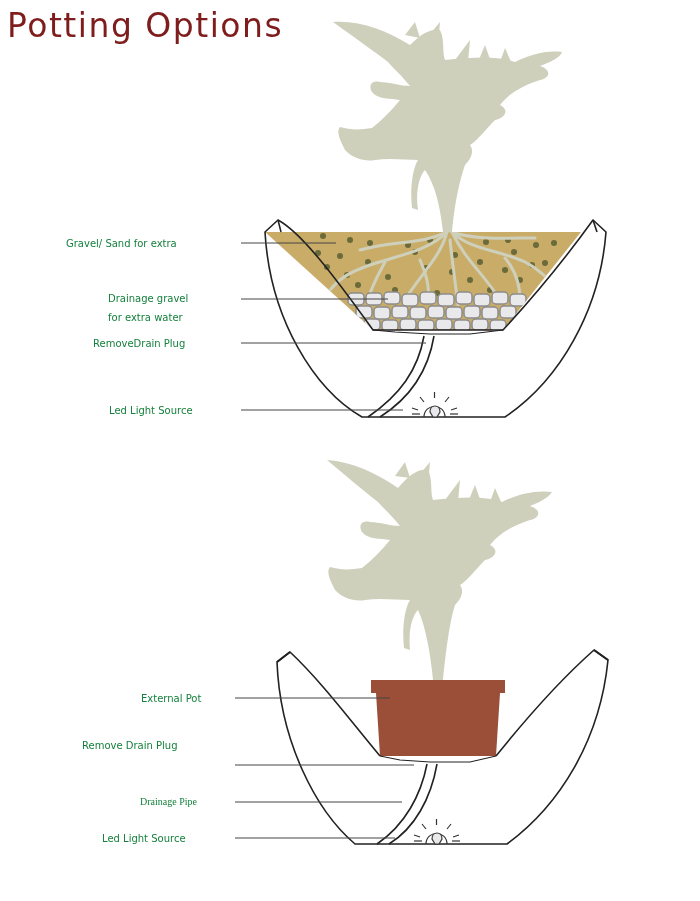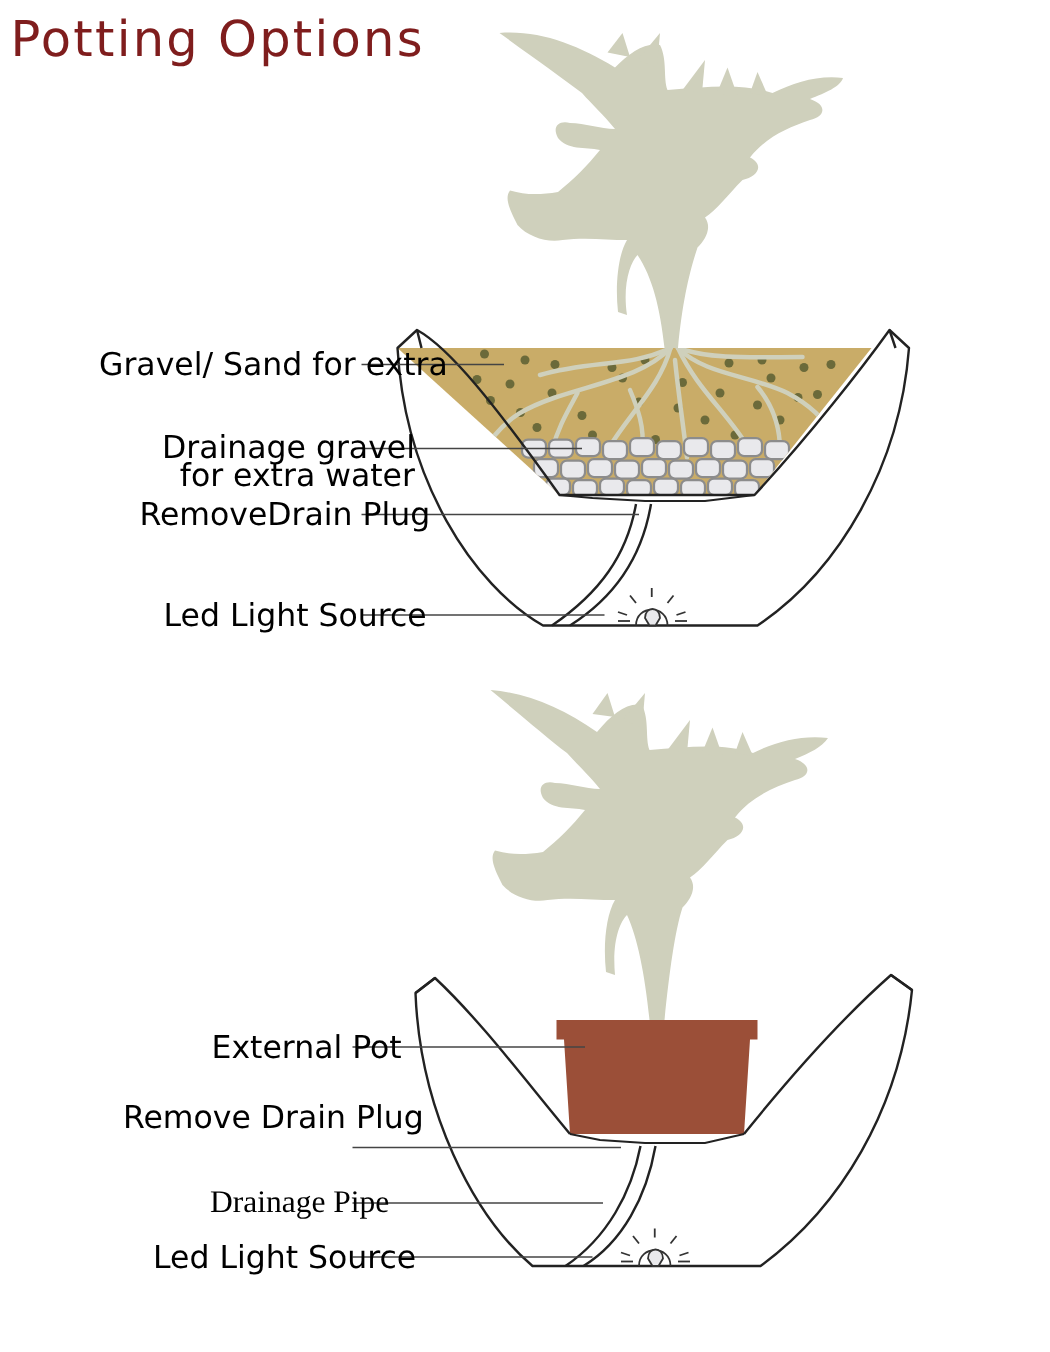--- a/index.html
+++ b/index.html
@@ -1,19 +1,19 @@
 <!DOCTYPE html>
 <html><head>
   <meta charset="utf-8">
   <style>
     html, body { margin: 0; padding: 0; background: #ffffff; }
     body { width: 700px; height: 901px; position: relative; overflow: hidden; font-family: "DejaVu Sans", sans-serif; }
     .title { position: absolute; left: 7px; top: 6px; font-size: 33px; letter-spacing: 1.5px; color: #7f1d1d; font-weight: normal; margin: 0; line-height: 40px; }
     .diagram { position: absolute; left: 0; top: 0; }
-    .label { position: absolute; font-size: 21px; color: #000000; line-height: 19px; white-space: nowrap; }
+    .label { position: absolute; font-size: 10px; color: #15803d; line-height: 19px; white-space: nowrap; }
   </style>
 </head>
 <body>
 
 <h1 class="title">Potting Options</h1>
 
 <svg class="diagram" width="700" height="901" viewBox="0 0 700 901" xmlns="http://www.w3.org/2000/svg">
   <defs>
     <clipPath id="basinClip">
       <polygon points="265,232 581,232 503,330 373,330"></polygon>
@@ -185,21 +185,21 @@
       <line x1="235" y1="765" x2="414" y2="765"></line>
       <line x1="235" y1="802" x2="402" y2="802"></line>
       <line x1="235" y1="838" x2="395" y2="838"></line>
     </g>
   </g>
 </svg>
 
 <div class="label" style="left:66px; top:234px;">
   <div>Gravel/ Sand for extra</div>
 </div>
-<div class="label" style="left:108px; top:289px;text-align:right;">
+<div class="label" style="left:108px; top:289px;">
   <div>Drainage gravel</div>
   <div>for extra water</div>
 </div>
 <div class="label" style="left:93px; top:334px;">RemoveDrain Plug</div>
 <div class="label" style="left:109px; top:401px;">Led Light Source</div>
 
 <div class="label" style="left:141px; top:689px;">External Pot</div>
 <div class="label" style="left:82px; top:736px;text-align:center;">Remove Drain Plug</div>
 <div class="label" style="left:140px; top:792px;font-family:Liberation Serif, serif;">Drainage Pipe</div>
 <div class="label" style="left:102px; top:829px;">Led Light Source</div>

